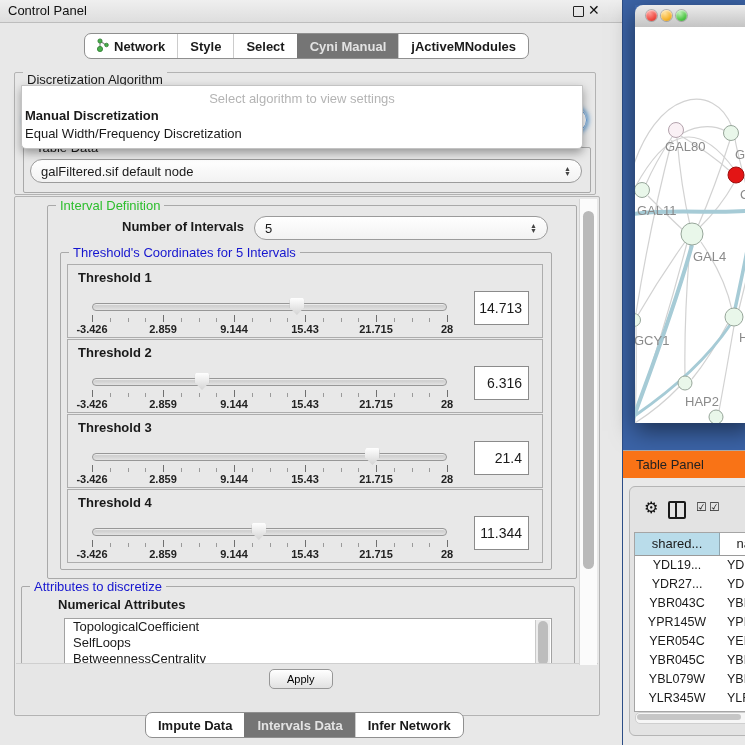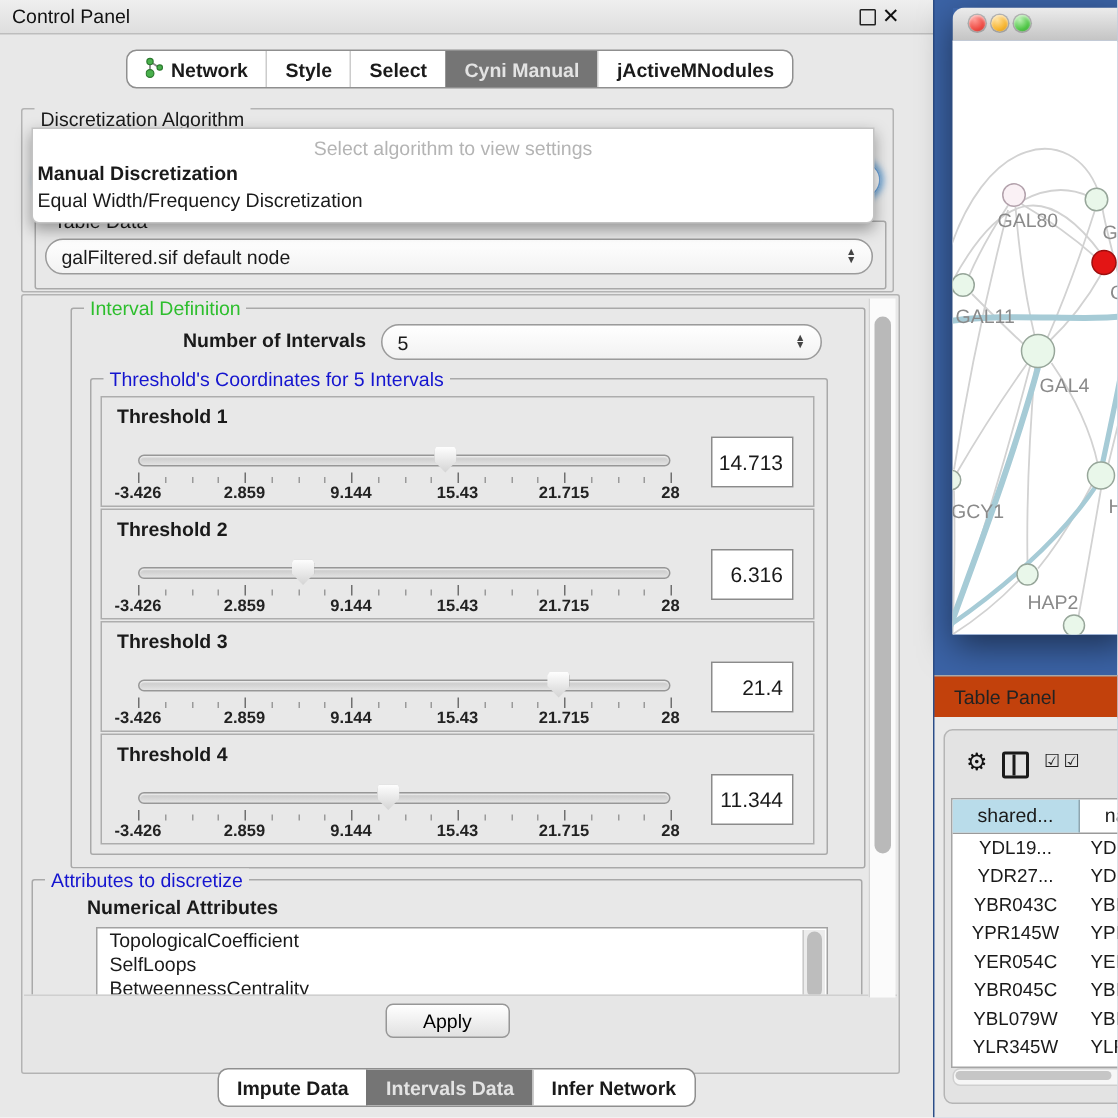--- a/index.html
+++ b/index.html
@@ -72,40 +72,40 @@
   .attrs-sub{position:absolute;left:36px;top:10px;font-weight:bold;}
   .listbox{position:absolute;left:42px;top:31px;width:486px;height:48px;background:#fff;border:1px solid #a2a2a2;overflow:hidden;}
   .listbox .item{height:16px;line-height:16px;padding-left:8px;font-size:13px;}
   .list-scroll{position:absolute;right:1px;top:1px;width:14px;height:46px;background:#ececec;border-left:1px solid #c9c9c9;}
   .list-scroll .lthumb{position:absolute;left:2px;top:1px;width:10px;height:44px;background:#bdbdbd;border-radius:5px;}
 
   
   .v-scroll{position:absolute;right:2px;top:2px;width:17px;height:466px;background:#fbfbfb;border-left:1px solid #d4d4d4;}
   .v-scroll .vthumb{position:absolute;left:3px;top:12px;width:11px;height:358px;background:#b9b9b9;border-radius:6px;}
 
-  .apply-btn{position:absolute;left:242px;top:472px;padding:3px 24px;background:linear-gradient(#ffffff,#e1e1e1);border:1px solid #979797;border-radius:5px;font-size:13px;font-family:inherit;}
+  .apply-btn{position:absolute;left:254px;top:472px;padding:3px 17px;background:linear-gradient(#ffffff,#e1e1e1);border:1px solid #979797;border-radius:5px;font-size:11px;font-family:inherit;}
   .apply-strip{position:absolute;left:1px;right:1px;top:466px;height:50px;border-top:1px solid #cfcfcf;background:#e6e6e6;}
 
   
   .desktop{position:absolute;left:622px;top:0;width:123px;height:745px;background:#3b63a6;border-left:1px solid #2c4d86;}
   .net-window{position:absolute;left:12px;top:5px;width:117px;height:418px;box-shadow:0 8px 22px rgba(0,0,0,.5);}
   .nw-titlebar{position:absolute;left:0;top:0;width:100%;height:22px;background:linear-gradient(#ececec,#c4c4c4);border-bottom:1px solid #979797;border-radius:8px 0 0 0;}
   .light{position:absolute;top:5px;width:11px;height:11px;border-radius:50%;box-shadow:inset 0 1px 2px rgba(255,255,255,.7),0 0 0 1px rgba(0,0,0,.22);}
   .light.red{left:11px;background:radial-gradient(circle at 35% 30%,#ff9a94,#ee4b43 60%,#b8241f);}
   .light.yellow{left:26px;background:radial-gradient(circle at 35% 30%,#ffe09a,#f6b42f 60%,#c88a12);}
   .light.green{left:41px;background:radial-gradient(circle at 35% 30%,#b9f0b2,#4fc646 60%,#2f9430);}
   .canvas{position:absolute;left:0;top:22px;width:117px;height:396px;background:#fff;overflow:hidden;}
   .canvas svg{position:absolute;left:0;top:0;}
   .node{position:absolute;border-radius:50%;box-sizing:border-box;transform:translate(-50%,-50%);}
   .node.green{background:#e9f7ea;border:1px solid #97a69a;}
   .node.pink{background:#faf1f5;border:1px solid #b3a2ac;}
   .node.red{background:#e31515;border:1px solid #9c0f0f;}
   .nlabel{position:absolute;font-size:13px;color:#8a8a8a;white-space:nowrap;}
 
-  .tp-strip{position:absolute;left:0;top:450px;width:123px;height:28px;background:#c2410c;border-top:1px solid #a8a8a8;}
+  .tp-strip{position:absolute;left:0;top:450px;width:123px;height:28px;background:#f97316;border-top:1px solid #a8a8a8;}
   .tp-title{position:absolute;left:13px;top:6px;font-size:13px;color:#222;}
   .tp-area{position:absolute;left:0;top:478px;width:123px;height:267px;background:#e9e9e9;}
   .tp-panel{position:absolute;left:6px;top:8px;width:123px;height:248px;background:#e3e3e3;border:1px solid #b5b5b5;border-radius:6px;}
   .gear-icon{position:absolute;left:14px;top:11px;font-size:16px;color:#111;}
   .split-icon{position:absolute;left:38px;top:14px;width:14px;height:14px;border:2px solid #1a1a1a;border-radius:2px;}
   .split-icon::after{content:"";position:absolute;left:5px;top:0;width:2px;height:14px;background:#1a1a1a;}
   .cb-icon{position:absolute;top:13px;font-size:12px;color:#222;}
   .tbl{position:absolute;left:4px;top:45px;width:118px;height:178px;background:#fff;border:1px solid #a5a5a5;overflow:hidden;}
   .tbl-head{display:flex;height:22px;border-bottom:1px solid #9a9a9a;font-size:13px;}
   .tbl-head .h1{flex:0 0 84px;background:#b9dcea;border-right:1px solid #8fa6b0;text-align:center;line-height:22px;}

